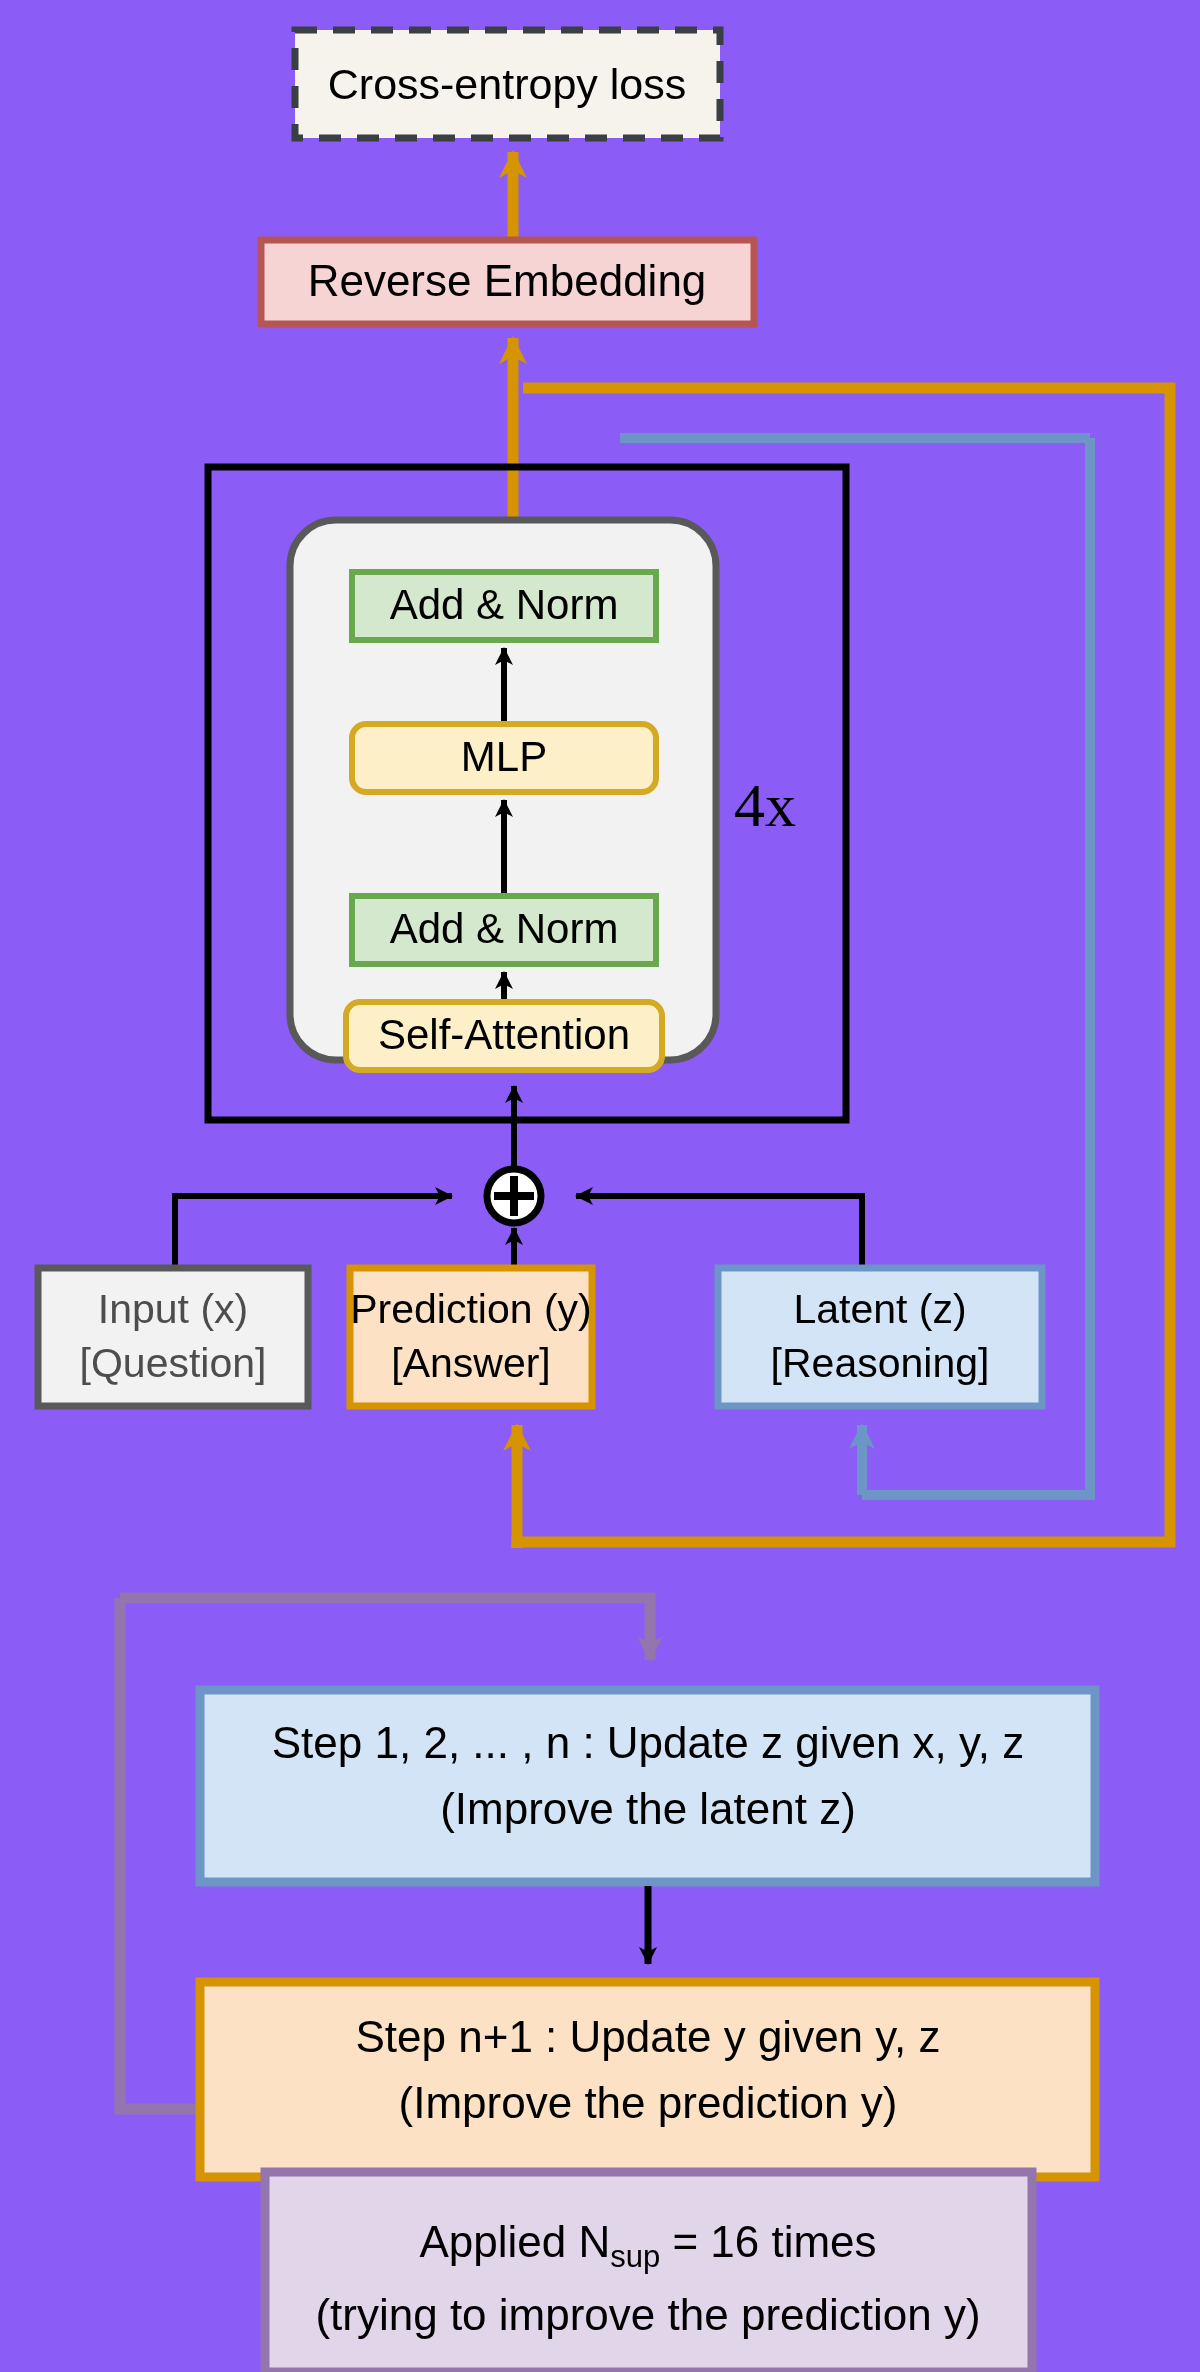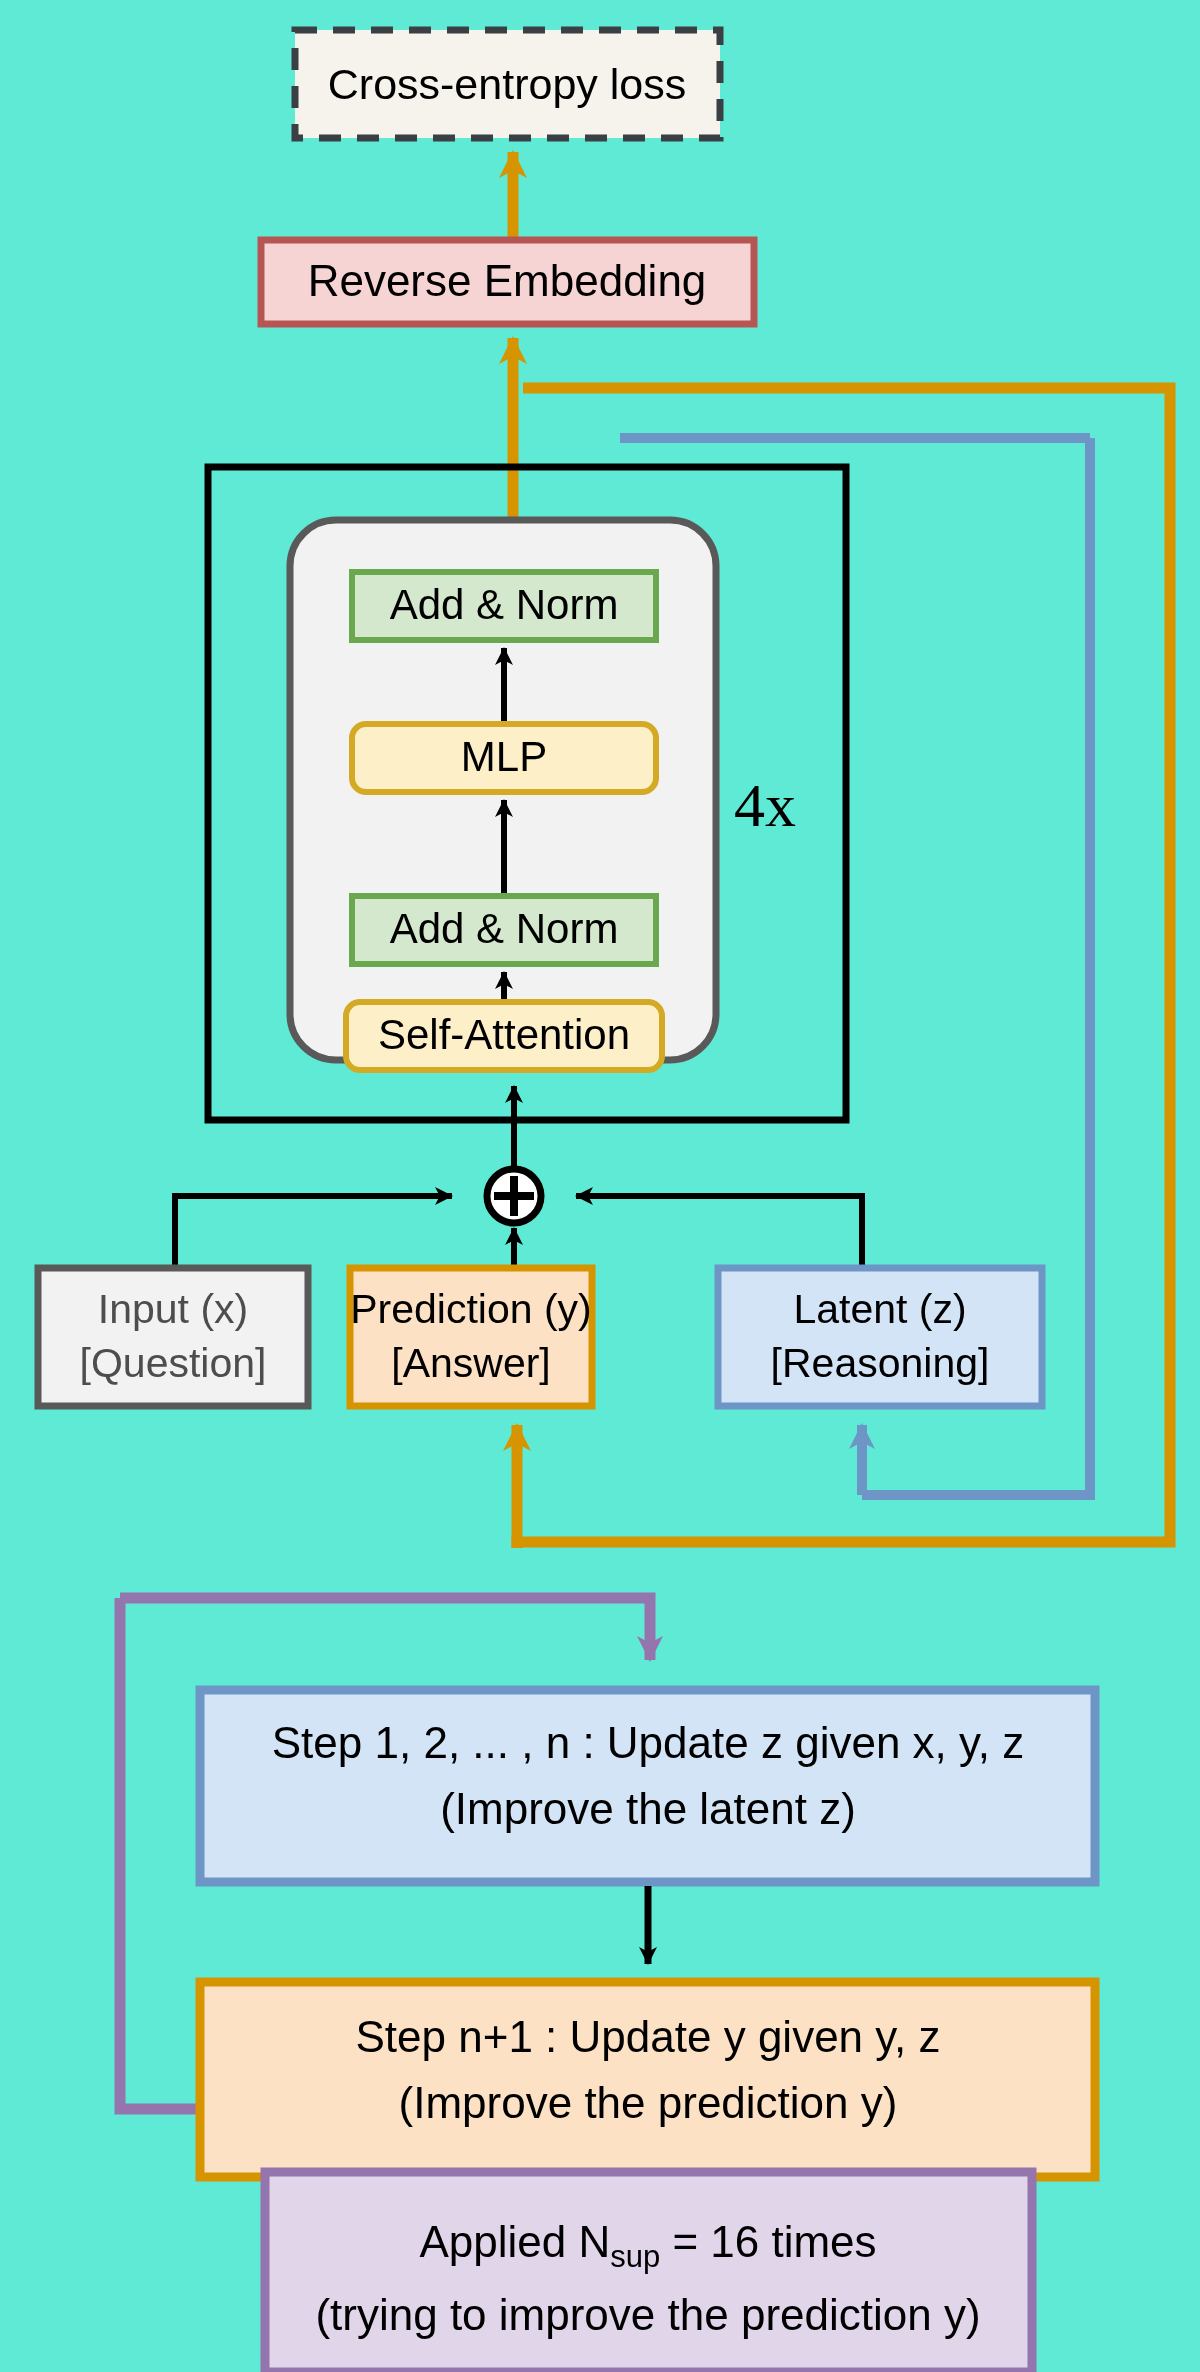--- a/index.html
+++ b/index.html
@@ -1,17 +1,17 @@
 <!DOCTYPE html>
 <html><head>
 <meta charset="utf-8">
 <style>
   html,body{margin:0;padding:0;background:#ffffff;}
   body{width:1200px;height:2372px;font-family:"Liberation Sans",sans-serif;}
-  #stage{position:relative;width:1200px;height:2372px;overflow:hidden;background:#5eead4;}
+  #stage{position:relative;width:1200px;height:2372px;overflow:hidden;background:#8b5cf6;}
   svg{display:block;}
   .lbl{font-family:"Liberation Sans",sans-serif;fill:#000;text-anchor:middle;dominant-baseline:middle;}
   .lbl-gray{fill:#4d4d4d;}
   .serif{font-family:"Liberation Serif",serif;}
 </style>
 </head>
 <body>
 
 <div id="stage">
 <svg width="1200" height="2372" viewBox="0 0 1200 2372" xmlns="http://www.w3.org/2000/svg">

